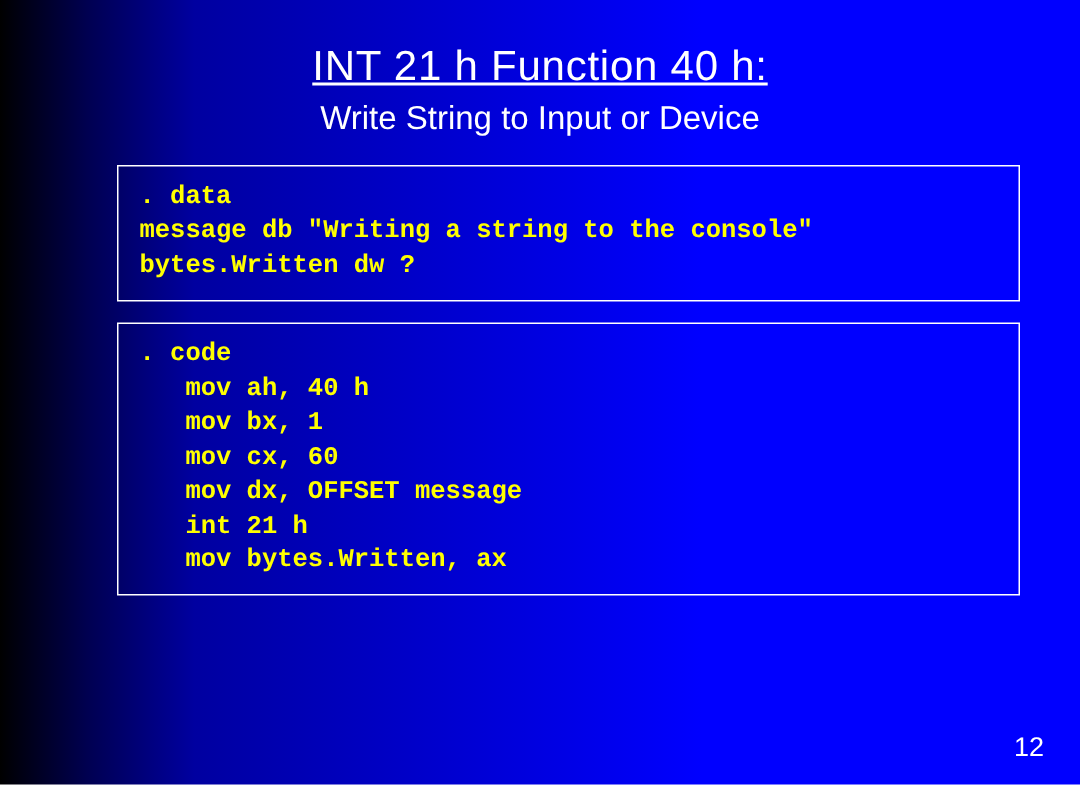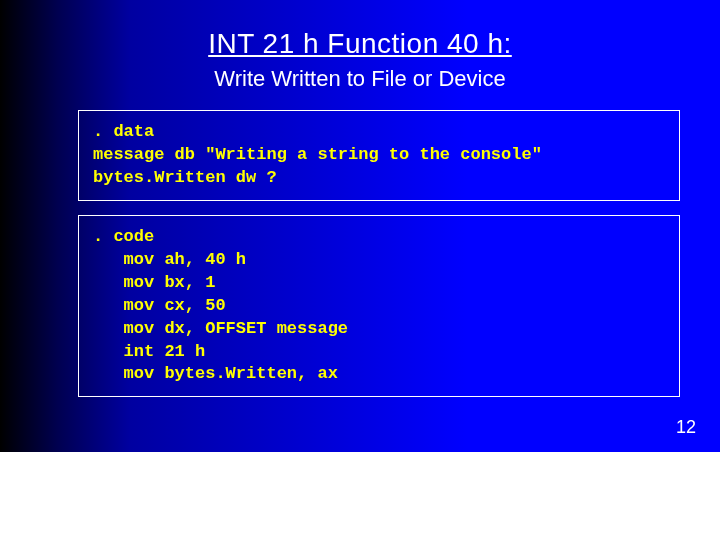--- a/index.html
+++ b/index.html
@@ -5,21 +5,21 @@
   html, body {
     margin: 0;
     padding: 0;
     width: 720px;
     height: 540px;
     overflow: hidden;
     font-family: Arial, Helvetica, sans-serif;
   }
   .slide {
     width: 720px;
-    height: 452px;
+    height: 523px;
     background: linear-gradient(to right, #000000 0%, #000050 8%, #0000a0 18%, #0000ff 65%, #0000ff 100%);
     position: relative;
     box-sizing: border-box;
   }
   .title {
     text-align: center;
     color: #ffffff;
     font-size: 28px;
     font-weight: normal;
     padding-top: 28px;
@@ -56,25 +56,25 @@
     right: 24px;
     color: #ffffff;
     font-size: 18px;
   }
 </style>
 </head>
 <body>
 
 <div class="slide">
   <div class="title">INT 21 h Function 40 h:</div>
-  <div class="subtitle">Write Written to File or Device</div>
+  <div class="subtitle">Write String to Input or Device</div>
   <div class="codebox">. data
 message db "Writing a string to the console"
 bytes.Written dw ?</div>
   <div class="codebox second">. code
    mov ah, 40 h
    mov bx, 1
-   mov cx, 50
+   mov cx, 60
    mov dx, OFFSET message
    int 21 h
    mov bytes.Written, ax</div>
   <div class="pagenum">12</div>
 </div>
 
 </body></html>

